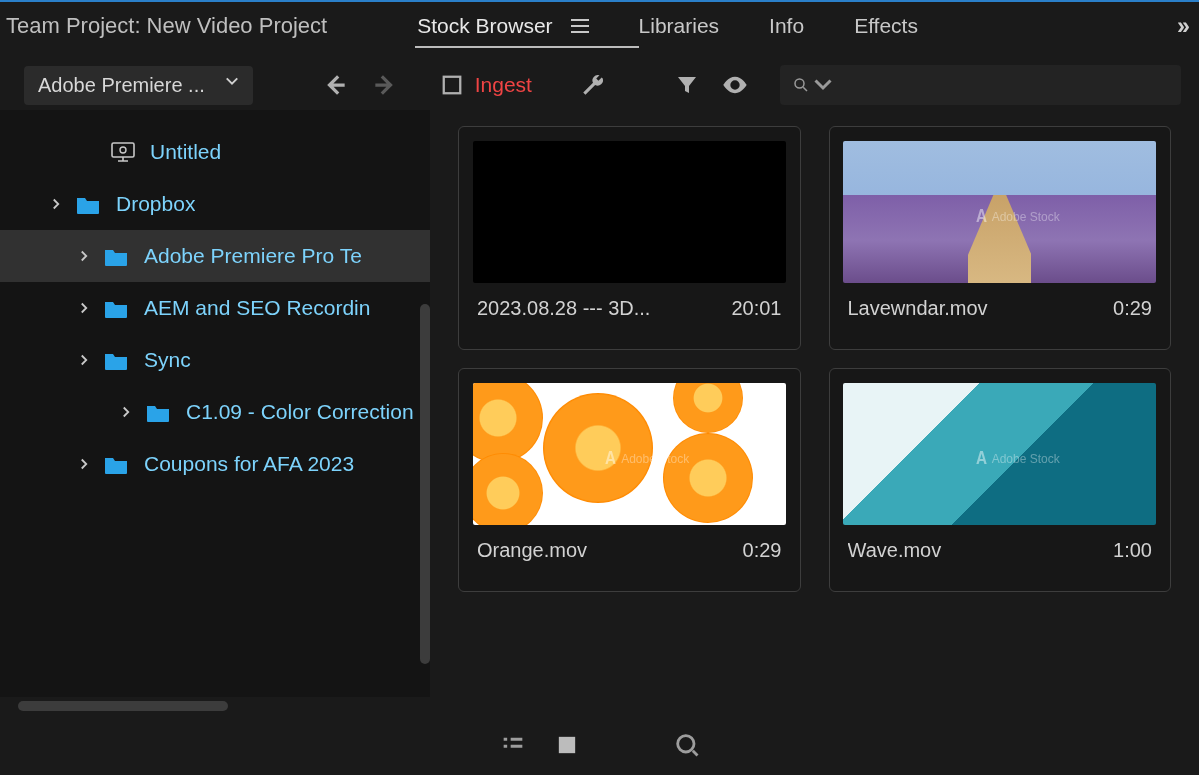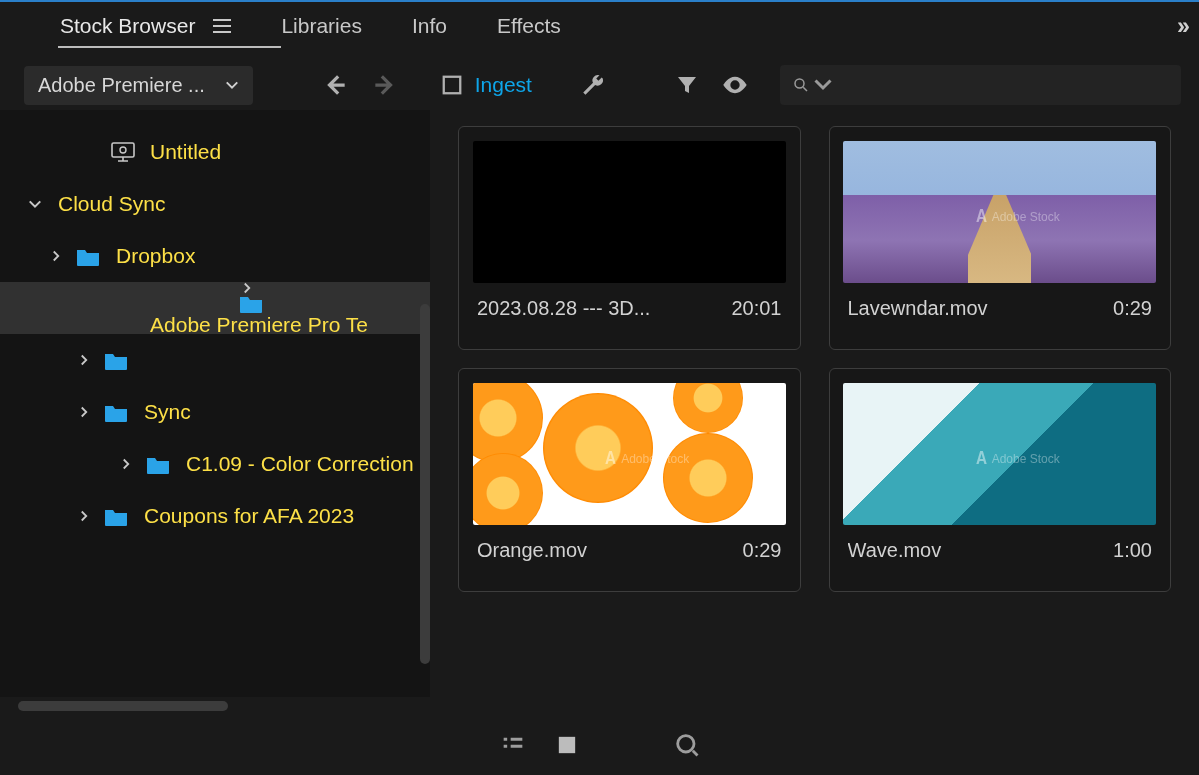--- a/index.html
+++ b/index.html
@@ -53,51 +53,51 @@
     font-size: 24px; font-weight:bold; letter-spacing:-3px;
     color:#cfcfcf; cursor:pointer;
   }
   
   .toolbar {
     display:flex; align-items:center; height:60px;
     padding: 10px 18px 0 24px; gap: 6px;
   }
   .source-dropdown {
     background:#2b2b2b; border-radius:4px;
-    padding: 8px 14px; display:flex; align-items:center; gap:20px;
+    padding: 8px 14px; display:flex; gap:20px;
     font-size:20px; color:#d8d8d8; cursor:pointer;
   }
   .chev { width:14px; height:14px; }
   .tb-btn {
     width:42px; height:42px;
     display:flex; align-items:center; justify-content:center;
     color:#b0b0b0; cursor:pointer;
   }
   .tb-btn.disabled { color:#5a5a5a; }
   .ingest-group { display:flex; align-items:center; gap:12px; margin-left:30px; }
-  .ingest-label { font-size:21px; color:#0ea5e9; }
+  .ingest-label { font-size:21px; color:#ef4444; }
   .tb-gap { width:28px; }
   .search-box {
     flex:1; height:40px; background:#232323; border-radius:4px;
     margin-left:18px; display:flex; align-items:center; padding:0 12px;
     color:#888;
   }
   .search-box svg { width:18px; height:18px; }
   
   .main { display:flex; height: calc(100% - 170px); }
   .sidebar {
     width:430px; background:#141414; position:relative; overflow:hidden;
     padding-top:16px;
   }
   .tree-row {
     display:flex; align-items:center; height:52px;
-    font-size:21px; color:#fde047; cursor:pointer;
+    font-size:21px; color:#7dd3fc; cursor:pointer;
     padding-left: 24px;
   }
-  .tree-row.selected { background:#313131;flex-direction:column; }
+  .tree-row.selected { background:#313131; }
   .tree-row .arrow { width:26px; display:flex; align-items:center; color:#c0c0c0; font-size:16px;}
   .tree-row .ticon { width:30px; display:flex; align-items:center; }
   .tree-row .tlabel { padding-left:10px; white-space:nowrap; overflow:hidden; }
   .folder-icon { width:24px; height:19px; }
   .sb-scrollbar-v {
     position:absolute; right:0; top:194px; width:10px; height:360px;
     background:#3c3c3c; border-radius:5px;
   }
   .sb-scrollbar-h-track {
     position:absolute; left:0; right:0; bottom:0; height:16px;
@@ -155,20 +155,21 @@
   .bottombar {
     height:46px; display:flex; align-items:flex-end; justify-content:center; gap:26px;
     color:#888;
   }
   .bb-icon { width:28px; height:28px; }
 </style>
 </head>
 <body>
 
 <div class="tabbar">
+  <div class="project-title">Team Project: New Video Project</div>
   <div class="tabs-right">
     <div class="tab active tab-with-menu">
       <span>Stock Browser</span>
       <span class="hamburger">
           <span></span>
           <span></span>
           <span></span>
         </span>
     </div>
     <div class="tab">Libraries</div>
@@ -235,28 +236,20 @@
   <div class="sidebar">
     <div class="tree-row" style="padding-left:110px">
       <span class="ticon">
         <svg width="26" height="22" viewBox="0 0 26 22">
             <rect x="2" y="2" width="22" height="14" rx="1.5" fill="none" stroke="#c8c8c8" stroke-width="1.6"></rect>
             <circle cx="13" cy="9" r="3" fill="none" stroke="#c8c8c8" stroke-width="1.4"></circle>
             <path d="M8 20h10M13 16v4" stroke="#c8c8c8" stroke-width="1.6"></path>
           </svg>
       </span>
       <span class="tlabel">Untitled</span>
-    </div>
-    <div class="tree-row" style="padding-left:28px">
-      <span class="arrow">
-          <svg width="14" height="14" viewBox="0 0 16 16">
-            <path d="M2 5l6 6 6-6" fill="none" stroke="#c8c8c8" stroke-width="2.4"></path>
-          </svg>
-        </span>
-      <span class="tlabel" style="padding-left:4px">Cloud Sync</span>
     </div>
     <div class="tree-row" style="padding-left:50px">
       <span class="arrow">
           <svg width="12" height="12" viewBox="0 0 16 16">
             <path d="M5 2l6 6-6 6" fill="none" stroke="#c8c8c8" stroke-width="2.4"></path>
           </svg>
         </span>
       <span class="ticon">
           <svg class="folder-icon" viewBox="0 0 24 19">
             <path d="M1 3h8l2 3h12v12a1 1 0 01-1 1H2a1 1 0 01-1-1V3z" fill="#2aa3e8"></path>
@@ -282,20 +275,21 @@
      <span class="arrow">
             <svg width="12" height="12" viewBox="0 0 16 16">
               <path d="M5 2l6 6-6 6" fill="none" stroke="#c8c8c8" stroke-width="2.4"></path>
             </svg>
           </span>
      <span class="ticon">
             <svg class="folder-icon" viewBox="0 0 24 19">
               <path d="M1 3h8l2 3h12v12a1 1 0 01-1 1H2a1 1 0 01-1-1V3z" fill="#2aa3e8"></path>
             </svg>
           </span>
+     <span class="tlabel">AEM and SEO Recordin</span>
    </div>
         <div class="tree-row" style="padding-left:78px">
      <span class="arrow">
             <svg width="12" height="12" viewBox="0 0 16 16">
               <path d="M5 2l6 6-6 6" fill="none" stroke="#c8c8c8" stroke-width="2.4"></path>
             </svg>
           </span>
      <span class="ticon">
             <svg class="folder-icon" viewBox="0 0 24 19">
               <path d="M1 3h8l2 3h12v12a1 1 0 01-1 1H2a1 1 0 01-1-1V3z" fill="#2aa3e8"></path>

